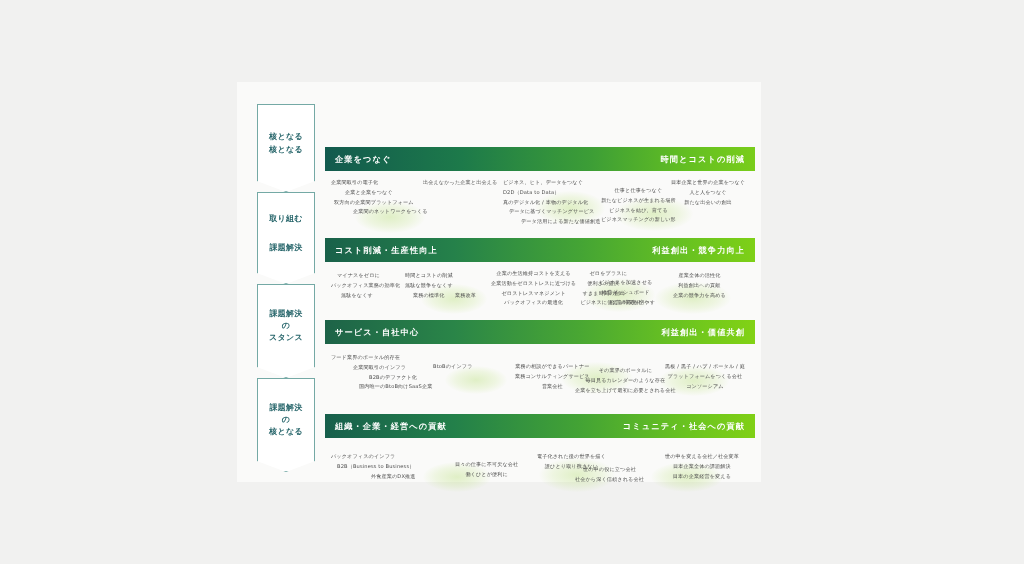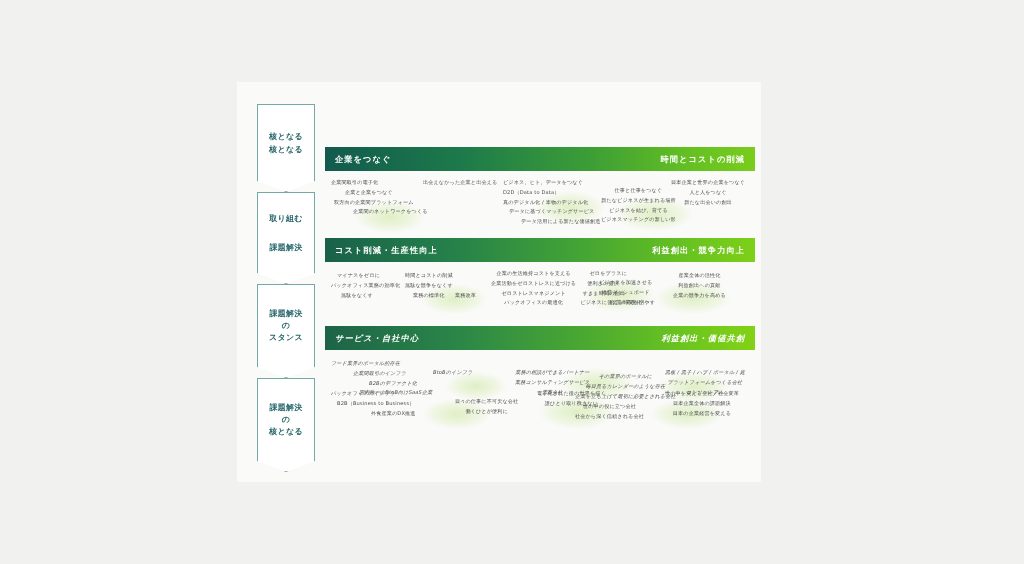--- a/index.html
+++ b/index.html
@@ -275,21 +275,21 @@
         </div>
 
         <div class="cluster a-c" style="left:348px;top:9px;">
           <span class="kw">産業全体の活性化</span>
           <span class="kw">利益創出への貢献</span>
           <span class="kw">企業の競争力を高める</span>
         </div>
       </div>
     </div>
 
-    <div class="section" style="top:205px;font-style:italic;">
+    <div class="section" style="top:199px;">
       <div class="bar g3">
         <span class="bar-l">サービス・自社中心</span>
         <span class="bar-r">利益創出・価値共創</span>
       </div>
       <div class="clusters">
         <div class="glow" style="left:120px;top:22px;width:62px;height:28px;"></div>
         <div class="glow" style="left:236px;top:18px;width:72px;height:32px;"></div>
         <div class="glow" style="left:334px;top:22px;width:70px;height:30px;"></div>
 
         <div class="cluster a-l" style="left:6px;top:9px;">
@@ -317,20 +317,24 @@
 
         <div class="cluster a-c" style="left:340px;top:18px;">
           <span class="kw">黒板 / 黒子 / ハブ / ポータル / 庭</span>
           <span class="kw">プラットフォームをつくる会社</span>
           <span class="kw">コンソーシアム</span>
         </div>
       </div>
     </div>
 
     <div class="section" style="top:293px;">
+      <div class="bar g4">
+        <span class="bar-l">組織・企業・経営への貢献</span>
+        <span class="bar-r">コミュニティ・社会への貢献</span>
+      </div>
       <div class="clusters">
         <div class="glow" style="left:98px;top:24px;width:68px;height:30px;"></div>
         <div class="glow" style="left:214px;top:20px;width:76px;height:34px;"></div>
         <div class="glow" style="left:326px;top:24px;width:72px;height:30px;"></div>
 
         <div class="cluster a-l" style="left:6px;top:14px;">
           <span class="kw">バックオフィスのインフラ</span>
           <span class="kw" style="padding-left:6px">B2B（Business to Business）</span>
           <span class="kw" style="padding-left:40px">外食産業のDX推進</span>
         </div>

